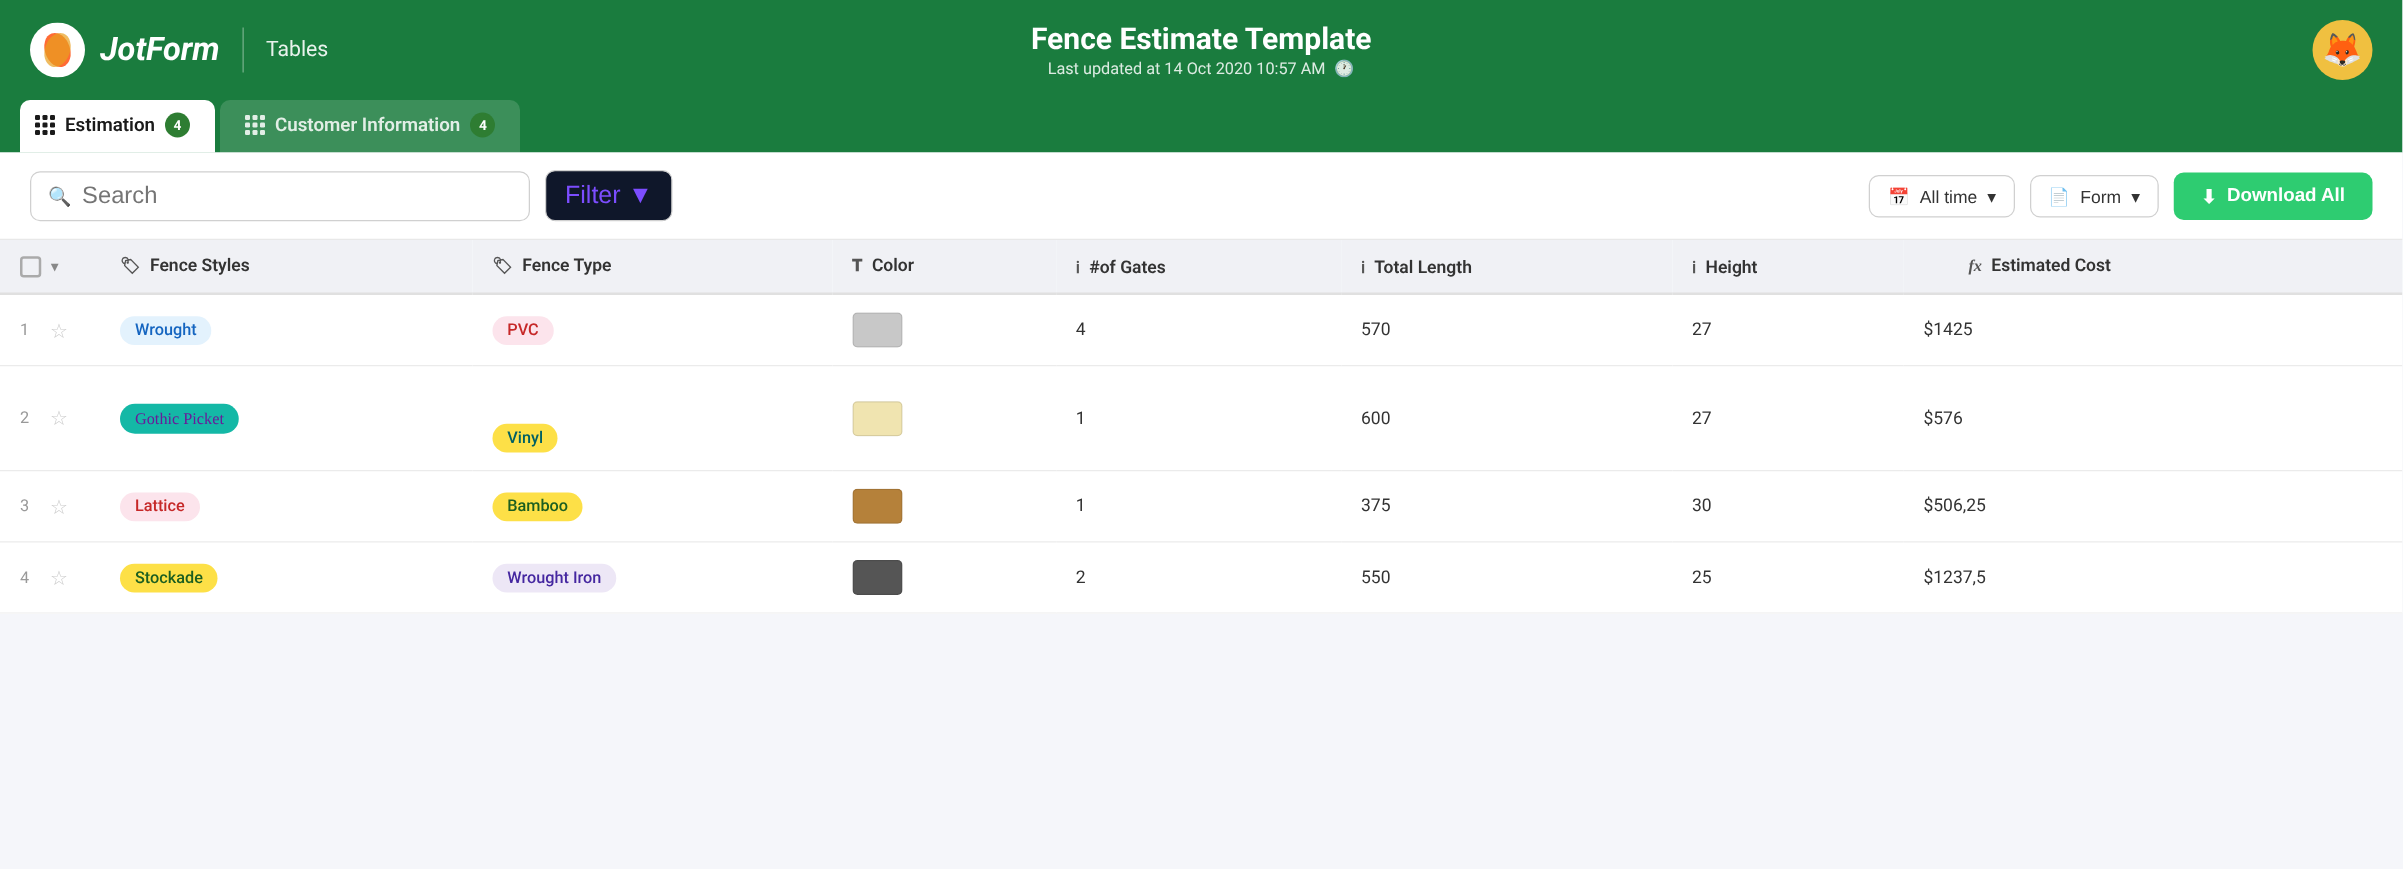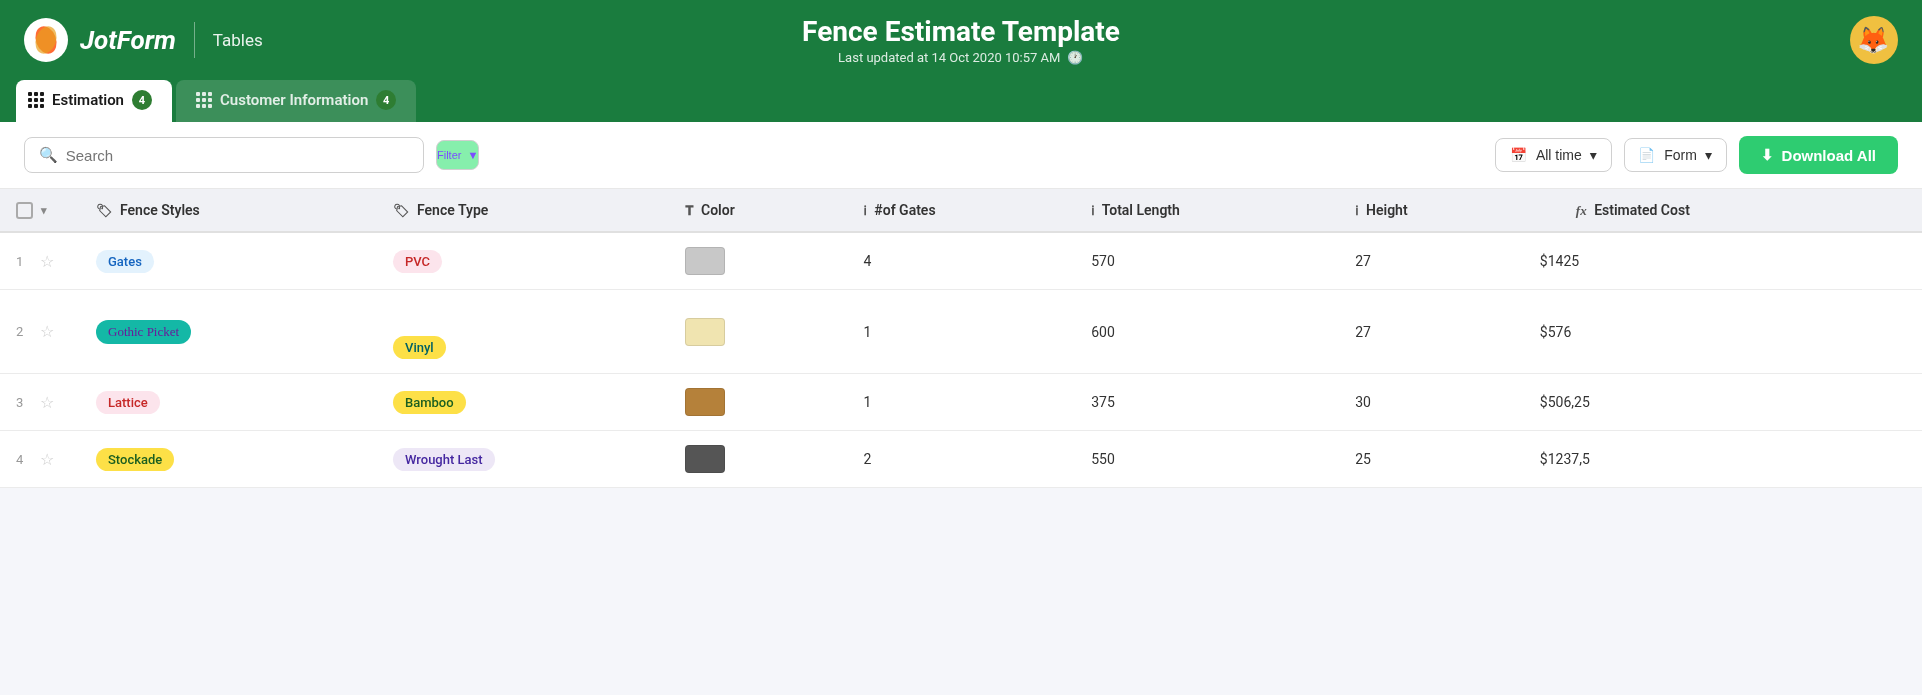--- a/index.html
+++ b/index.html
@@ -42,21 +42,21 @@
       font-weight: 400;
     }
     .header-center {
       position: absolute;
       left: 50%;
       transform: translateX(-50%);
       text-align: center;
     }
     .header-title {
       color: white;
-      font-size: 28px;
+      font-size: 24px;
       font-weight: 700;
     }
     .header-subtitle {
       color: rgba(255,255,255,0.85);
       font-size: 13px;
       margin-top: 2px;
     }
     .header-avatar {
       margin-left: auto;
       width: 48px;
@@ -138,35 +138,35 @@
       border-radius: 8px;
       padding: 8px 14px;
       gap: 8px;
       width: 400px;
       background: white;
     }
     .search-icon { color: #999; font-size: 15px; }
     .search-input {
       border: none;
       outline: none;
-      font-size: 15px;
+      font-size: 19px;
       color: #aaa;
       background: transparent;
       flex: 1;
     }
     .filter-btn {
       display: flex;
       align-items: center;
       gap: 6px;
       border: 1.5px solid #d0d0d0;
       border-radius: 8px;
-      padding: 8px 0;
-      background: #86efac;
+      padding: 8px 15px;
+      background: #0f172a;
       cursor: pointer;
-      font-size: 11px;
+      font-size: 20px;
       color: #7c4dff;
       font-weight: 500;
     }
     .toolbar-spacer { flex: 1; }
     .dropdown-btn {
       display: flex;
       align-items: center;
       gap: 8px;
       border: 1.5px solid #d0d0d0;
       border-radius: 8px;
@@ -398,21 +398,21 @@
     </thead>
     <tbody id="table-body">
     <tr>
     <td>
       <div class="row-controls">
         <span class="row-num">1</span>
         <span class="star-icon">☆</span>
       </div>
     </td>
     <td>
-      <span class="tag tag-blue">Gates</span>
+      <span class="tag tag-blue">Wrought</span>
     </td>
     <td>
       <span class="tag tag-pink">PVC</span>
     </td>
     <td>
       <div class="color-swatch" style="background:#c8c8c8"></div>
     </td>
     <td>4</td>
     <td>570</td>
     <td>27</td>
@@ -464,21 +464,21 @@
     <td>
       <div class="row-controls">
         <span class="row-num">4</span>
         <span class="star-icon">☆</span>
       </div>
     </td>
     <td>
       <span class="tag tag-teal">Stockade</span>
     </td>
     <td>
-      <span class="tag tag-lavender">Wrought Last</span>
+      <span class="tag tag-lavender">Wrought Iron</span>
     </td>
     <td>
       <div class="color-swatch" style="background:#555555"></div>
     </td>
     <td>2</td>
     <td>550</td>
     <td>25</td>
     <td>$1237,5</td>
   </tr>
       </tbody>

